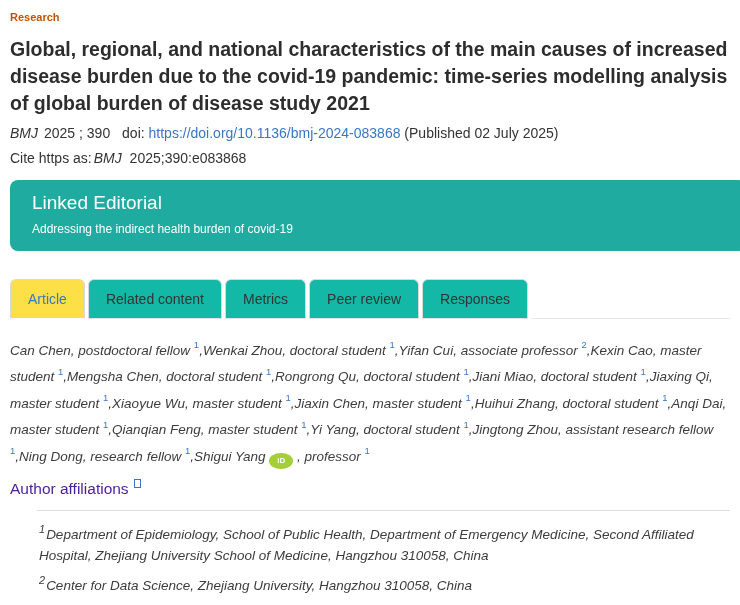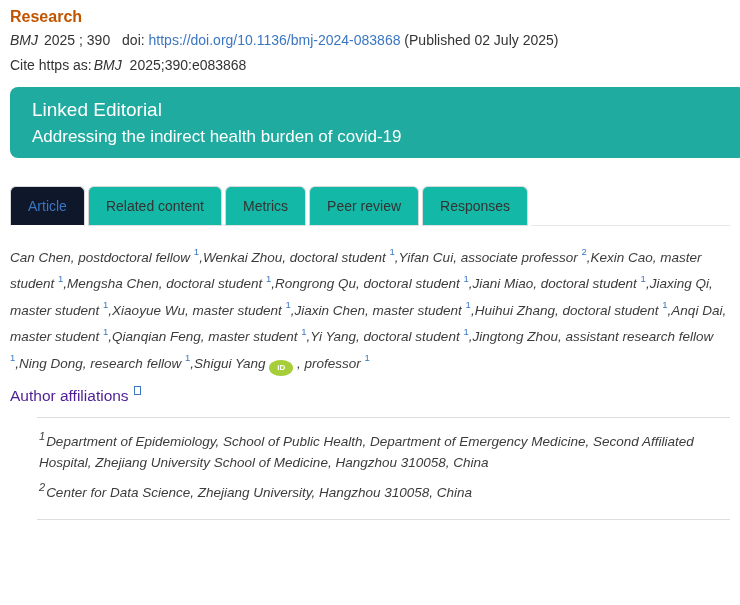--- a/index.html
+++ b/index.html
@@ -1,37 +1,37 @@
 <!DOCTYPE html>
 <html><head>
 <meta charset="utf-8">
 <style>
   * { margin:0; padding:0; box-sizing:border-box; }
   html,body { width:740px; height:605px; background:#ffffff; overflow:hidden; }
   body { font-family:"Liberation Sans", sans-serif; color:#333333; }
   .page { padding:8px 10px 0 10px; }
 
-  .section-label { color:#c25400; font-weight:bold; font-size:16px; line-height:18px; margin-bottom:4px; }
+  .section-label { color:#c25400; font-weight:bold; font-size:11px; line-height:18px; margin-bottom:10px; }
 
   .article-title { color:#2d2d2d; font-weight:bold; font-size:19.5px; line-height:27px; margin-bottom:6px; max-width:725px; }
 
   .citation { font-size:14px; line-height:20px; color:#333; }
   .citation .journal { font-style:italic; margin-right:6px; }
   .citation .yearvol { margin-right:8px; }
   .citation a, a.link { color:#3a76c2; text-decoration:none; }
   .cite-as { font-size:14px; line-height:20px; margin-top:5px; color:#333; }
   .cite-as .journal { font-style:italic; margin:0 4px 0 2px; }
 
   .banner { background:#1fab9f; border-radius:8px; margin-top:12px; padding:11px 22px 13px 22px; color:#ffffff; width:736px; }
   .banner-title { font-size:19px; line-height:24px; font-weight:400; margin-bottom:6px; }
-  .banner-subtitle { font-size:17px; line-height:17px; }
+  .banner-subtitle { font-size:12px; line-height:17px; }
 
   .tab-bar { display:flex; align-items:stretch; margin-top:28px; height:40px; }
   .tab { background:#14b8a6; border:1px solid #d9d9d9; border-bottom:1px solid #e3e3e3; border-radius:6px 6px 0 0; margin-right:3px; padding:0 17px; font-size:14px; color:#333; display:flex; align-items:center; cursor:pointer; white-space:nowrap; }
-  .tab.active { background:#0f172a; color:#3a76c2; border-bottom:1px solid #ffffff; }
+  .tab.active { background:#fde047; color:#3a76c2; border-bottom:1px solid #ffffff; }
   .tab-filler { flex:1; border-bottom:1px solid #e8e8e8; }
 
   .authors { margin-top:16px; font-size:13.5px; line-height:22px; color:#3c3c3c; max-width:728px; }
   .authors em { font-style:italic; }
   .authors sup { color:#3a76c2; font-size:9.5px; font-style:normal; position:relative; top:-1px; }
   .orcid { display:inline-block; width:24px; height:16px; border-radius:50%; background:#a6ce39; color:#fff; font-size:8px; font-weight:bold; font-style:normal; text-align:center; line-height:16px; vertical-align:-2px; cursor:pointer; }
 
   .affil-heading { margin-top:10px; font-size:15.5px; line-height:19px; color:#4c1d95; cursor:pointer; display:inline-block; }
   .expand-box-icon { display:inline-block; width:7px; height:9px; border:1px solid #3a76c2; margin-left:5px; vertical-align:6px; }
 
@@ -39,20 +39,21 @@
   .affil-item { font-size:13.5px; line-height:22px; font-style:italic; color:#3c3c3c; padding:1px 0; max-width:690px; }
   .affil-item sup { font-size:11px; font-style:italic; margin-right:1px; }
 </style>
 </head>
 <body>
 
 <div class="page">
 
   <div class="section-label">Research</div>
 
+  <h1 class="article-title">Global, regional, and national characteristics of the main causes of increased disease burden due to the covid-19 pandemic: time-series modelling analysis of global burden of disease study 2021</h1>
 
   <div class="citation">
     <span class="journal">BMJ</span><span class="yearvol">2025 ; 390</span>
     <span>doi:</span>
     <a class="link">https://doi.org/10.1136/bmj-2024-083868</a>
     <span>(Published 02 July 2025)</span>
   </div>
 
   <div class="cite-as">
     <span>Cite https as:</span><span class="journal">BMJ</span>

